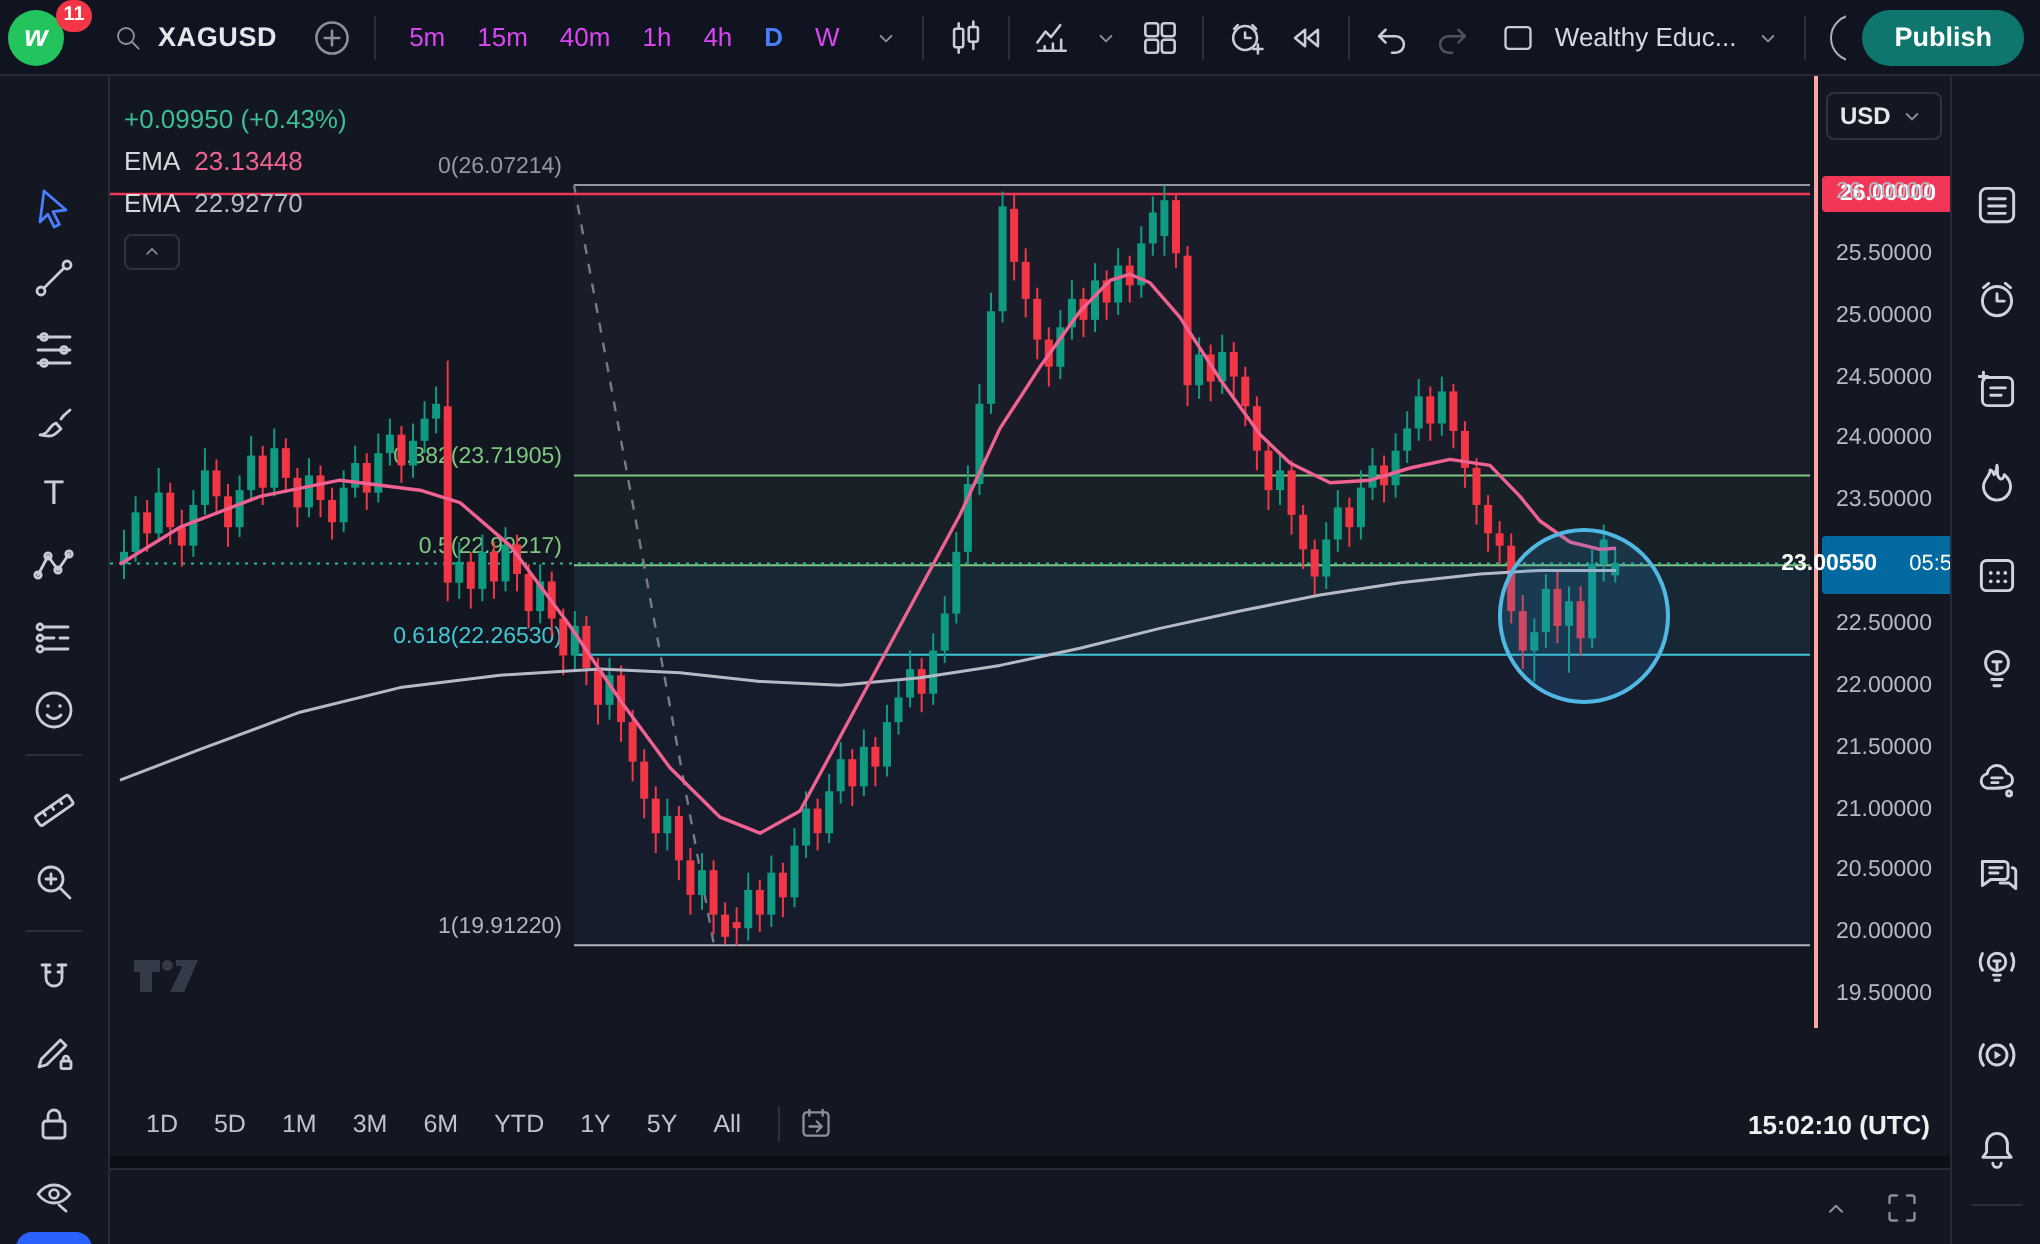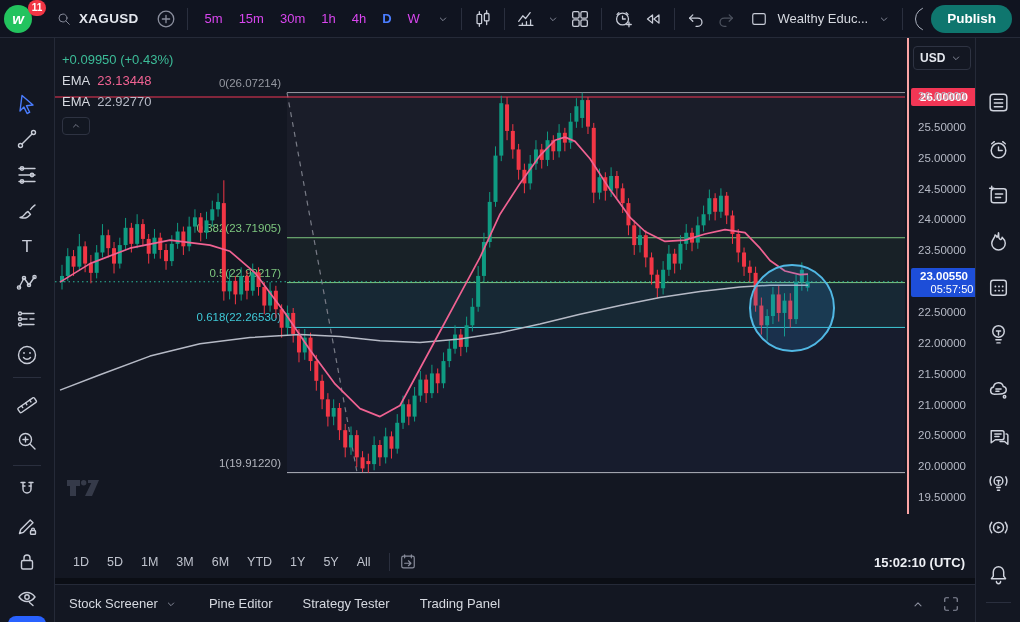--- a/index.html
+++ b/index.html
@@ -50,22 +50,22 @@
   #legend-collapse svg{width:12px;height:12px;stroke:currentColor;fill:none;stroke-width:1.6;stroke-linecap:round;}
   .wm{position:absolute;left:12px;top:440px;width:36px;height:20px;opacity:.85;}
   
   #price-axis{position:absolute;left:907px;top:38px;width:70px;height:476px;background:#131722;border-left:2px solid #fca5a5;box-sizing:border-box;cursor:ns-resize;}
   .ptick{position:absolute;left:9px;font-size:11.5px;color:#b6bac6;}
   #usd-select{position:absolute;left:4px;top:8px;width:58px;height:24px;border:1px solid #2e3342;border-radius:4px;
               display:flex;align-items:center;justify-content:space-between;padding:0 6px;box-sizing:border-box;cursor:pointer;}
   #usd-select .cur{font-size:12px;font-weight:bold;color:#e4e7ee;}
   #level-badge{position:absolute;left:2px;top:50px;width:66px;height:18px;background:#f23655;border-radius:2px;
                color:#fff;font-size:11.5px;font-weight:bold;display:flex;align-items:center;justify-content:center;}
-  #price-badge{position:absolute;left:2px;top:230px;width:66px;height:29px;background:#1d4ed8;border-radius:2px;
-               color:#fff;display:flex;flex-direction:column;align-items:center;justify-content:center;line-height:13px;}
+  #price-badge{position:absolute;left:2px;top:230px;width:66px;height:29px;background:#0369a1;border-radius:2px;
+               color:#fff;display:flex;align-items:center;justify-content:center;line-height:13px;}
   #price-badge .p{font-size:11.5px;font-weight:bold;}
   #price-badge .c{font-size:11px;margin-left:16px;}
   
   #time-axis{position:absolute;left:55px;top:514px;width:920px;height:32px;background:#131722;border-top:1px solid #252a38;
              border-bottom:1px solid #252a38;box-sizing:border-box;cursor:ew-resize;}
   .ttick{position:absolute;top:9px;font-size:11.5px;color:#c3c7d1;}
   .ttick.year{color:#e0e3ea;font-weight:bold;}
   #taxis-gear{position:absolute;left:874px;top:7px;width:18px;height:18px;color:#9096a3;cursor:pointer;}
   
   #range-bar{position:absolute;left:55px;top:546px;width:920px;height:32px;background:#131722;display:flex;align-items:center;
@@ -106,21 +106,21 @@
     <span class="icon i22 dim">
         <svg viewBox="0 0 24 24">
           <circle cx="12" cy="12" r="8.5"></circle>
           <path d="M12 8v8M8 12h8"></path>
         </svg>
       </span>
     <div class="vsep"></div>
     <div id="tf-group">
         <span class="tbtn">5m</span>
         <span class="tbtn">15m</span>
-        <span class="tbtn">30m</span>
+        <span class="tbtn">40m</span>
         <span class="tbtn">1h</span>
         <span class="tbtn">4h</span>
         <span class="tbtn active">D</span>
         <span class="tbtn">W</span>
       </div>
     <span class="icon i16 dim">
         <svg viewBox="0 0 24 24">
           <path d="M8 10.5l4 4 4-4"></path>
         </svg>
       </span>
@@ -647,30 +647,20 @@
           <path d="M8 3.5V7M16 3.5V7"></path>
           <path d="M8 13.5h7M12.5 10.5L15.5 13.5 12.5 16.5"></path>
         </svg>
       </span>
     <span id="clock">15:02:10 (UTC)</span>
   </div>
 
   <div id="panel-gap"></div>
 
   <div id="bottom-bar">
-    <div id="bottom-items" style="display:flex;align-items:center">
-        <div class="bitem">Stock Screener<span class="icon i16 dim">
-            <svg viewBox="0 0 24 24">
-              <path d="M8 10.5l4 4 4-4"></path>
-            </svg>
-          </span></div>
-        <div class="bitem">Pine Editor</div>
-        <div class="bitem">Strategy Tester</div>
-        <div class="bitem">Trading Panel</div>
-      </div>
     <div id="bottom-icons">
       <span class="icon i18 dim">
           <svg viewBox="0 0 24 24">
             <path d="M8 14.5l4-4 4 4"></path>
           </svg>
         </span>
       <span class="icon i20 dim">
           <svg viewBox="0 0 24 24">
             <path d="M9 4.5H6A1.5 1.5 0 0 0 4.5 6v3M15 4.5h3A1.5 1.5 0 0 1 19.5 6v3M9 19.5H6A1.5 1.5 0 0 1 4.5 18v-3M15 19.5h3a1.5 1.5 0 0 0 1.5-1.5v-3"></path>
           </svg>

